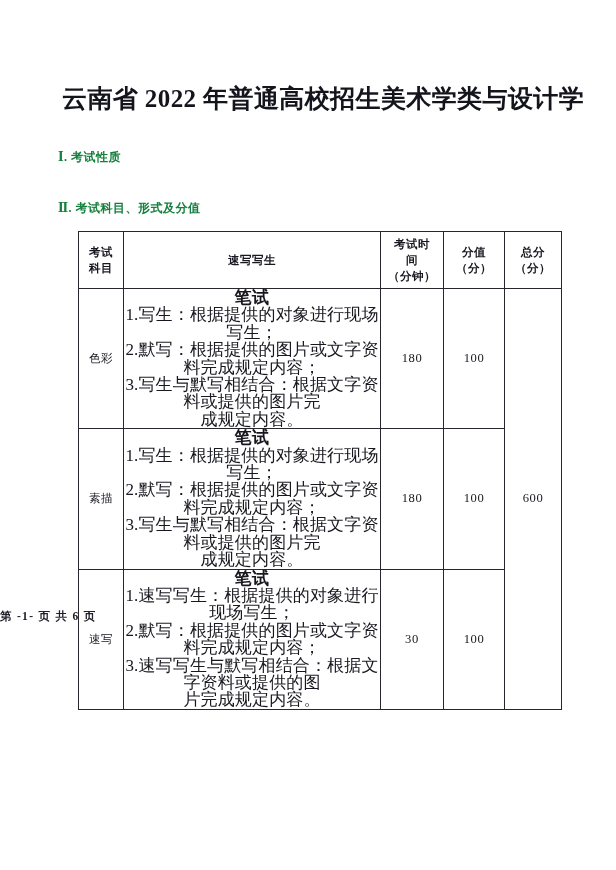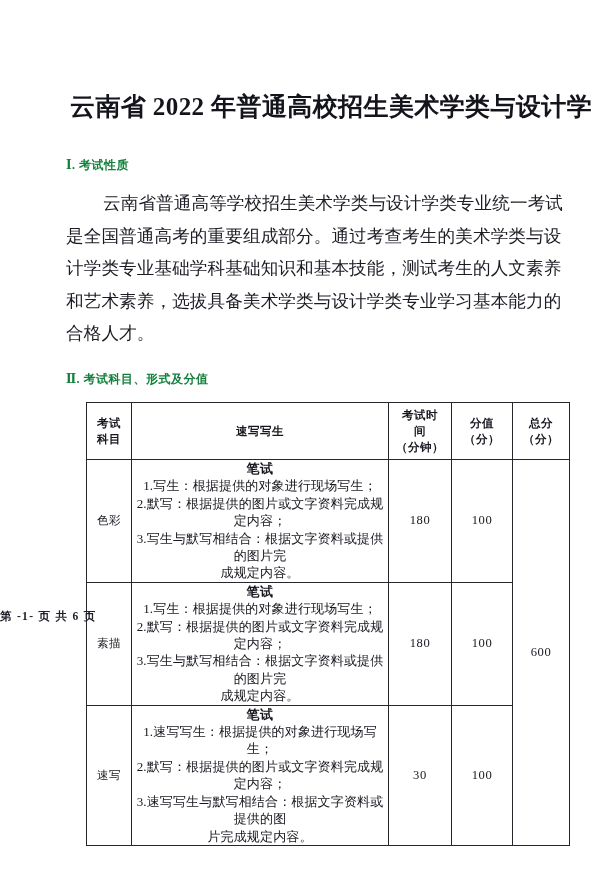--- a/index.html
+++ b/index.html
@@ -13,21 +13,21 @@
     font-family: "Liberation Serif", "DejaVu Serif", serif;
     color: #17171f;
     position: relative;
     overflow: hidden;
   }
   .page {
     position: relative;
     width: 616px;
     height: 646px;
     box-sizing: border-box;
-    padding: 8px;
+    padding: 0;
   }
 
   
   .doc-title {
     text-align: center;
     font-weight: bold;
     font-size: 25px;
     line-height: 42px;
     letter-spacing: 0.4px;
     color: #14141c;
@@ -103,21 +103,21 @@
 
   th .hline { display: block; white-space: nowrap; }
 
   td.subject-cell {
     font-size: 11.5px;
     letter-spacing: 0.5px;
   }
   td.form-cell {
     text-align: left;
     padding: 3px 4px 5px 6px;
-    font-size: 13px;
+    font-size: 17px;
     line-height: 17.4px;
     letter-spacing: 0.15px;
   }
   td.form-cell .fl { display: block; }
   td.form-cell .fl.head { font-weight: bold; letter-spacing: 0.6px; }
   td.num-cell {
     font-size: 12.6px;
     letter-spacing: 0.6px;
   }
   td.total-cell {
@@ -152,27 +152,20 @@
   <h1 class="doc-title">
     <span class="title-line l1">云南省 2022 年普通高校招生美术学类与设计学</span>
   </h1>
 
   <div class="sp-title-to-s1"></div>
 
   <h2 class="section-heading">Ⅰ. 考试性质</h2>
 
   <div class="sp-s1-to-para"></div>
 
-  <p class="body-para">
-    <span class="ln first">云南省普通高等学校招生美术学类与设计学类专业统一考试</span>
-    <span class="ln">是全国普通高考的重要组成部分。通过考查考生的美术学类与设</span>
-    <span class="ln">计学类专业基础学科基础知识和基本技能，测试考生的人文素养</span>
-    <span class="ln">和艺术素养，选拔具备美术学类与设计学类专业学习基本能力的</span>
-    <span class="ln">合格人才。</span>
-  </p>
 
   <div class="sp-para-to-s2"></div>
 
   <h2 class="section-heading">Ⅱ. 考试科目、形式及分值</h2>
 
   <div class="sp-s2-to-table"></div>
 
   <div class="exam-table-wrap">
     <table class="exam-table">
       <thead>

